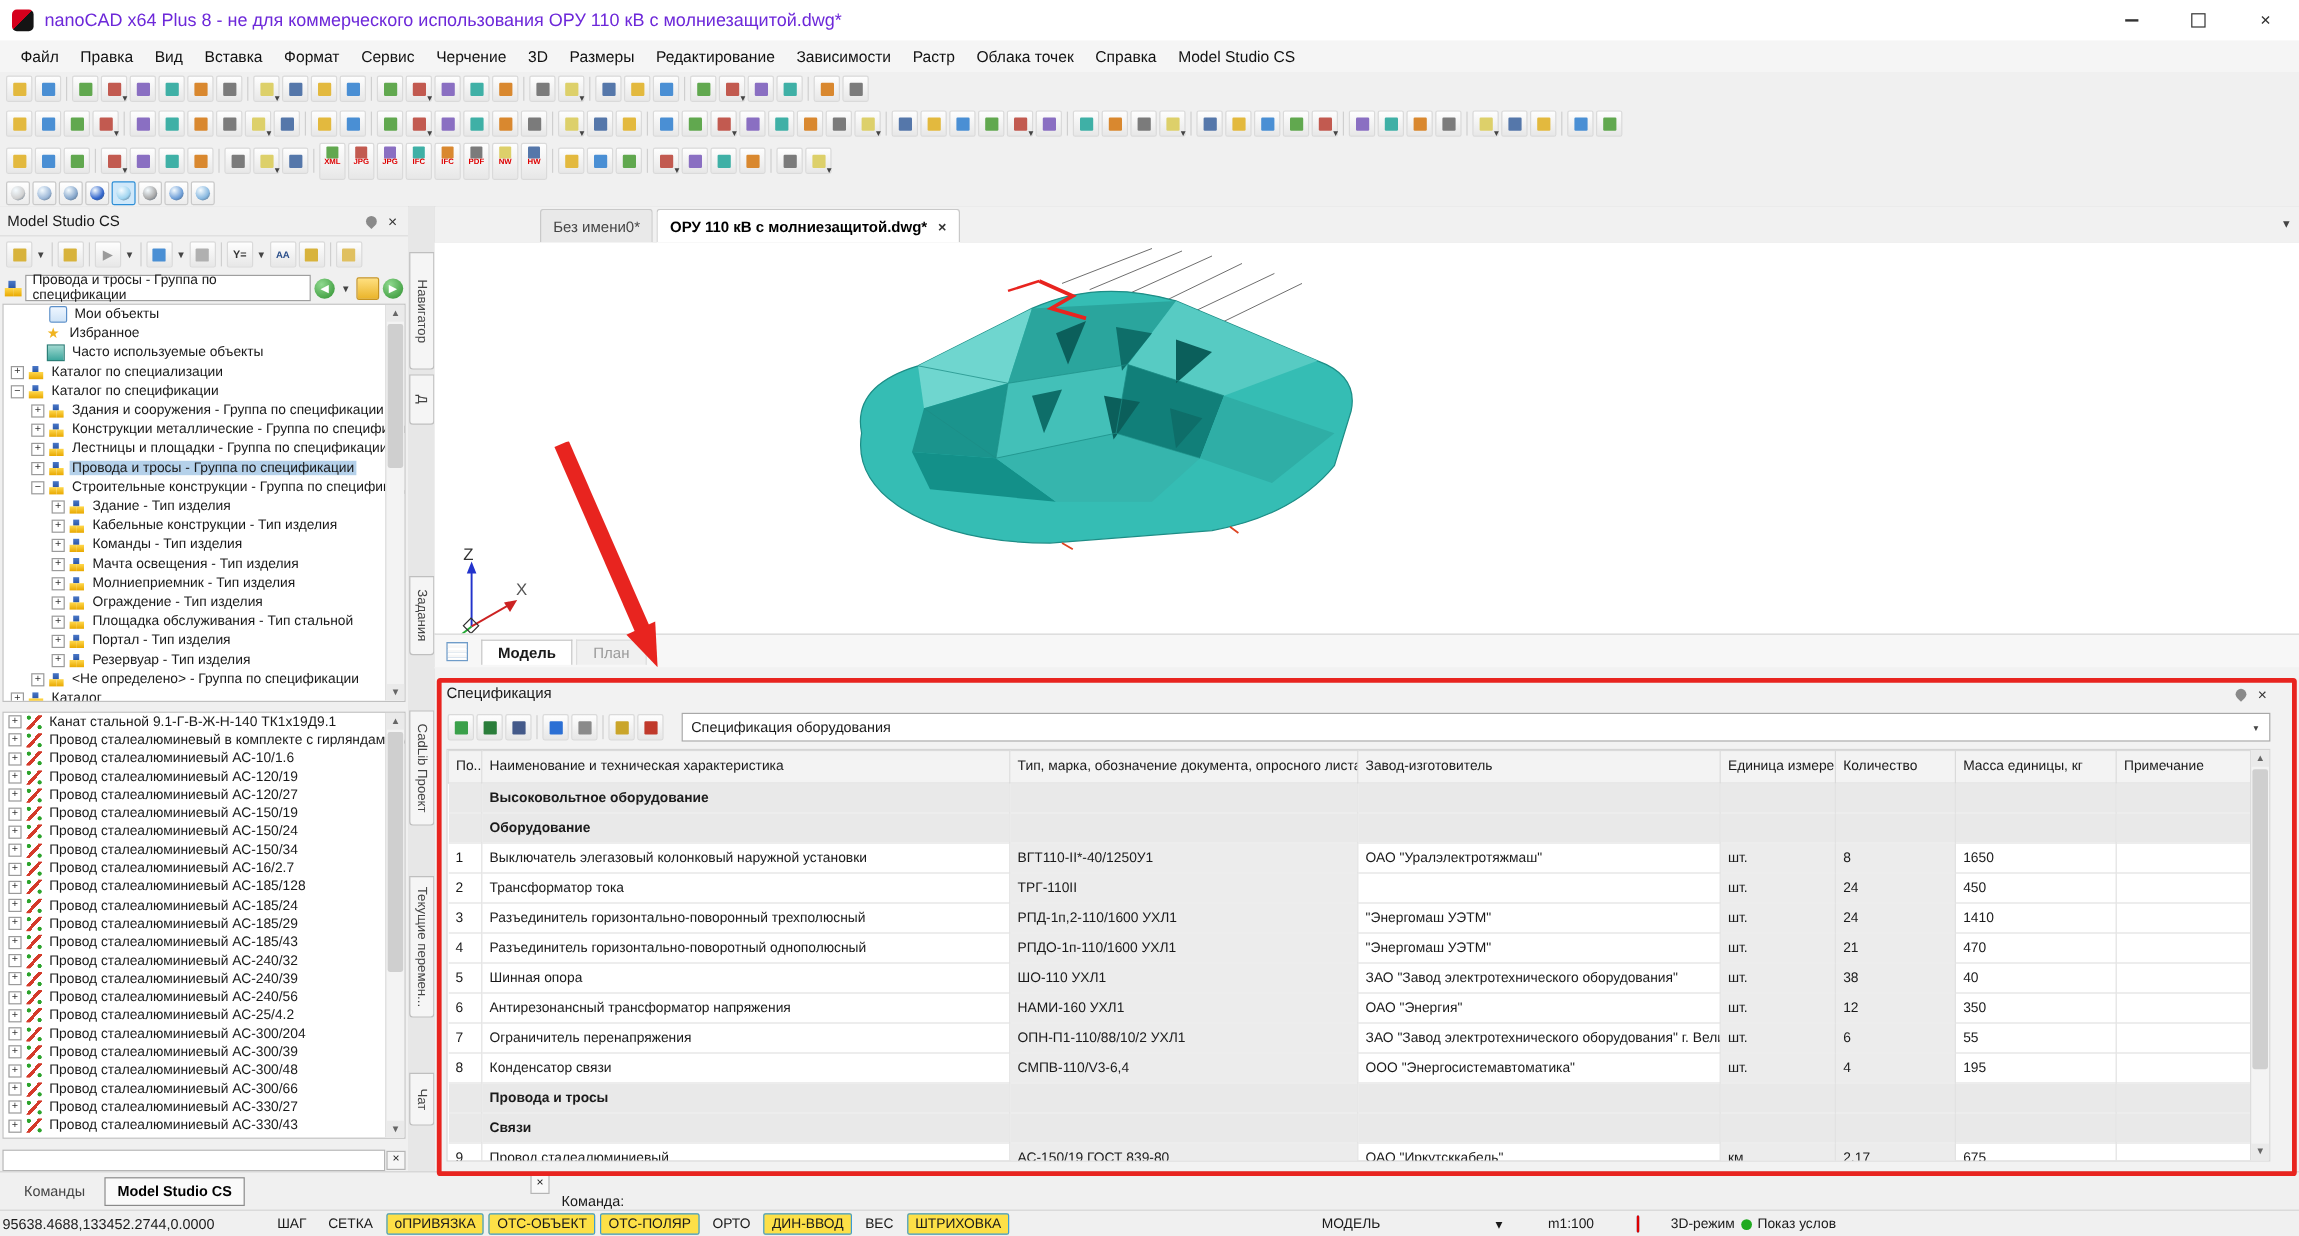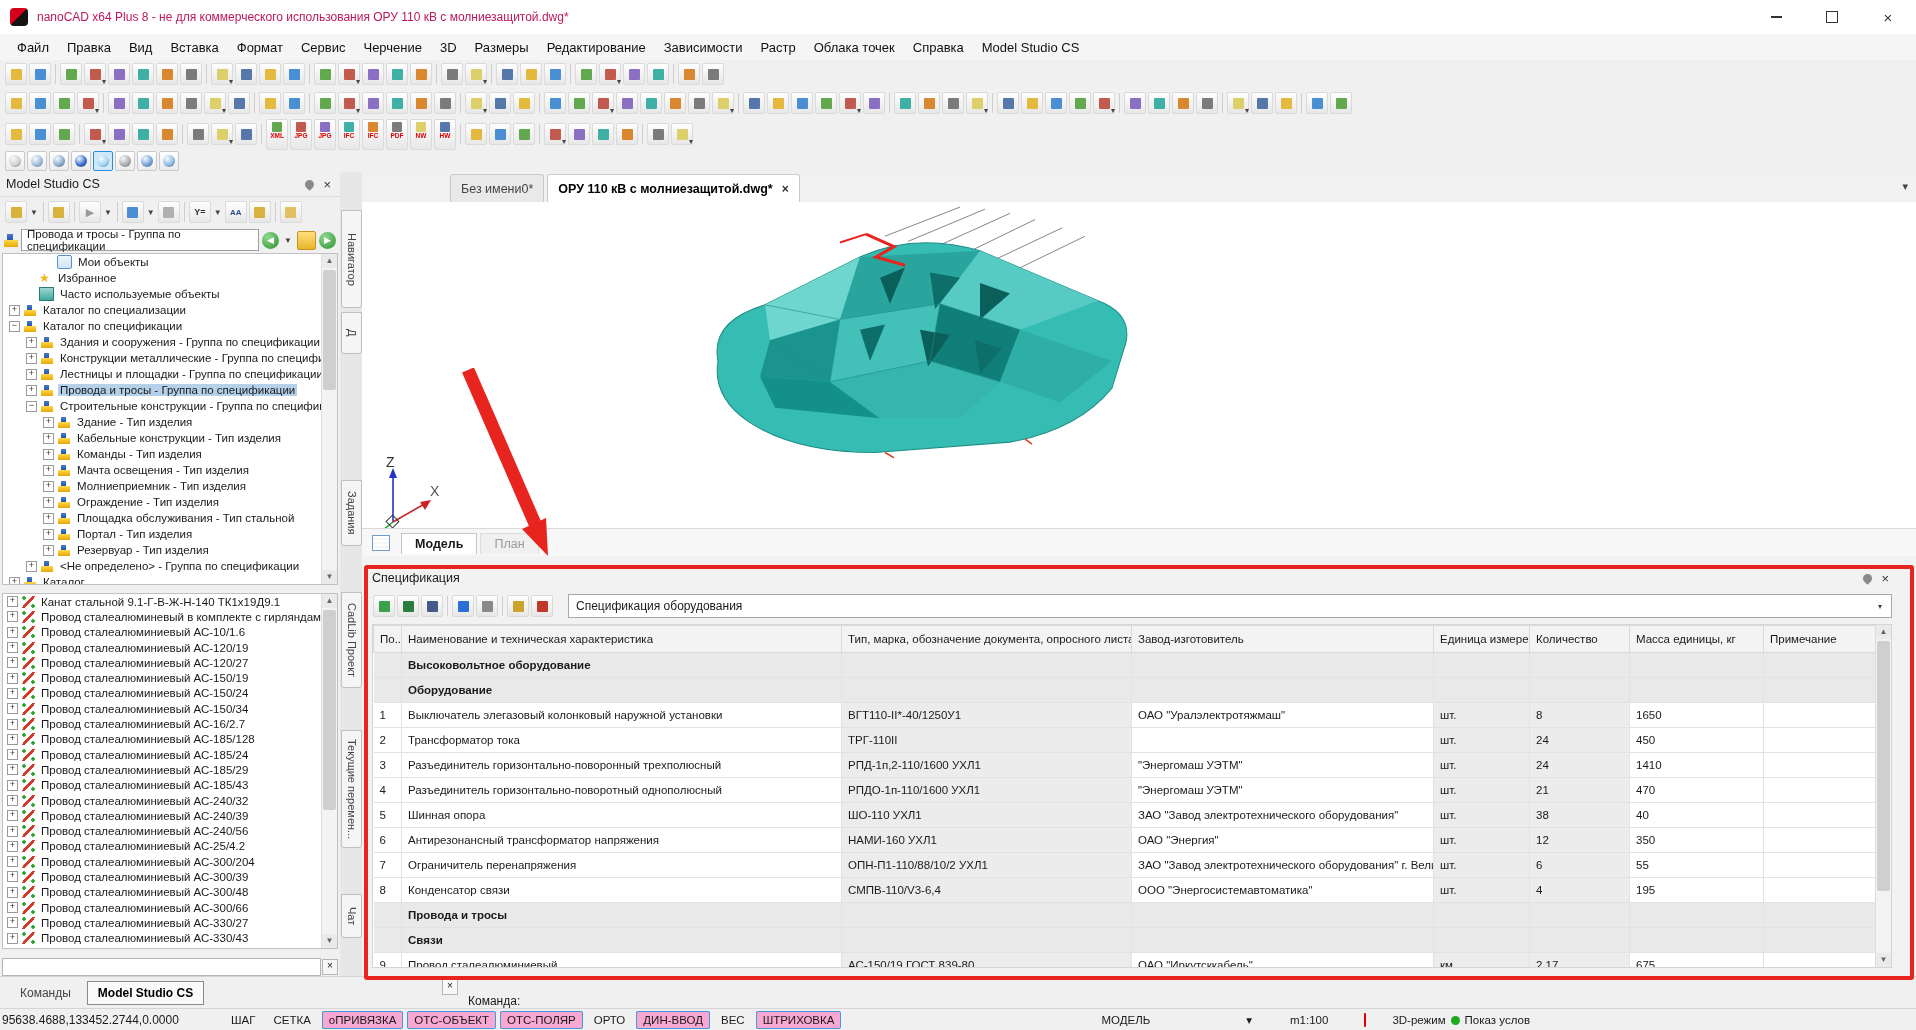--- a/index.html
+++ b/index.html
@@ -1,21 +1,21 @@
 <!DOCTYPE html>
 <html><head>
 <meta charset="utf-8">
 <style>
   html,body{margin:0;padding:0;background:#888;}
   #app{position:relative;width:1916px;height:1030px;background:#f0f0f0;overflow:hidden;
        font-family:"Liberation Sans",sans-serif;font-size:12px;color:#1a1a1a;}
   
   .titlebar{position:absolute;left:0;top:0;right:0;height:34px;background:#fff;border-bottom:1px solid #e3e3e3;display:flex;align-items:center;}
   .logo{width:18px;height:18px;margin:0 9px 0 10px;border-radius:4px;background:linear-gradient(135deg,#d6001c 48%,#141414 48%);}
-  .title-text{font-size:12px;color:#be185d;}
+  .title-text{font-size:15px;color:#6d28d9;}
   .win-btns{margin-left:auto;display:flex;height:100%;}
   .wbtn{width:56px;height:100%;display:flex;align-items:center;justify-content:center;color:#333;font-size:15px;}
   .wbtn .minbar{width:11px;height:2px;background:#333;}
   .wbtn .maxbox{width:10px;height:10px;border:1.5px solid #333;}
   
   .menubar{position:absolute;left:0;top:34px;right:0;height:26px;background:#f5f5f5;display:flex;align-items:center;padding-left:8px;border-bottom:1px solid #e6e6e6;}
   .menu-item{padding:3px 9px;font-size:13px;color:#111;}
   
   .tbrow{position:absolute;left:0;right:0;display:flex;align-items:center;padding-left:4px;background:#f0f0f0;}
   #tb1{top:60px;height:28px;} #tb2{top:88px;height:30px;} #tb3{top:118px;height:32px;} #tb4{top:150px;height:22px;border-bottom:1px solid #ddd;}
@@ -110,21 +110,21 @@
   .cmd-pin{position:absolute;left:84px;top:20px;}
   .cmd-text{position:absolute;left:106px;top:17px;font-size:12px;}
   #bottomtabs{position:absolute;left:0;top:976px;width:362px;height:32px;background:#f0f0f0;border-top:1px solid #d2d2d2;display:flex;align-items:center;padding-left:10px;gap:6px;}
   .btab{font-size:12px;padding:4px 10px;color:#444;}
   .btab.active{background:#fafafa;border:1px solid #8a8a8a;font-weight:bold;color:#000;}
   
   #statusbar{position:absolute;left:0;top:1008px;right:0;height:22px;background:#f0f0f0;border-top:1px solid #d5d5d5;display:flex;align-items:center;font-size:11.5px;white-space:nowrap;overflow:hidden;}
   .sb-coords{width:212px;padding-left:2px;font-size:12px;flex:none;}
   .sb-ic{width:14px;height:14px;border-radius:2px;margin:0 2px;flex:none;}
   .sb-toggle{margin:0 2px;padding:2px 6px;border:1px solid transparent;border-radius:2px;flex:none;}
-  .sb-toggle.active{background:#f9a8d4;border-color:#3d9bd5;margin-top:24px;}
+  .sb-toggle.active{background:#fde047;border-color:#3d9bd5;margin-top:24px;}
   .sb-label{flex:none;}
   .greendot{width:9px;height:9px;border-radius:50%;background:#1faa1f;margin:0 5px;flex:none;}
   svg{display:block;}
 </style>
 </head>
 <body>
 
 <div id="app">
 
   <div class="titlebar">
@@ -598,21 +598,21 @@
       <span class="mcaret">▼</span>
       <span class="cbtn folder"></span>
       <span class="cbtn green">▶</span>
     </div>
     <div class="lp-tree" id="lpTree">
       <div class="vscroll">
         <div class="arr">▲</div>
         <div class="thumb" style="top:16px;height:120px;"></div>
         <div class="arr bottom">▼</div>
       </div>
-    <div class="trow" style="padding-left: 41px;">
+    <div class="trow" style="padding-left: 25px;">
           <span class="expspacer"></span>
           <span class="tic ic-doc"></span>
           <span class="tlabel">Мои объекты</span>
         </div>
         <div class="trow" style="padding-left: 23px;">
           <span class="expspacer"></span>
           <span class="ic-star">★</span>
           <span class="tlabel">Избранное</span>
         </div>
         <div class="trow" style="padding-left: 23px;">

